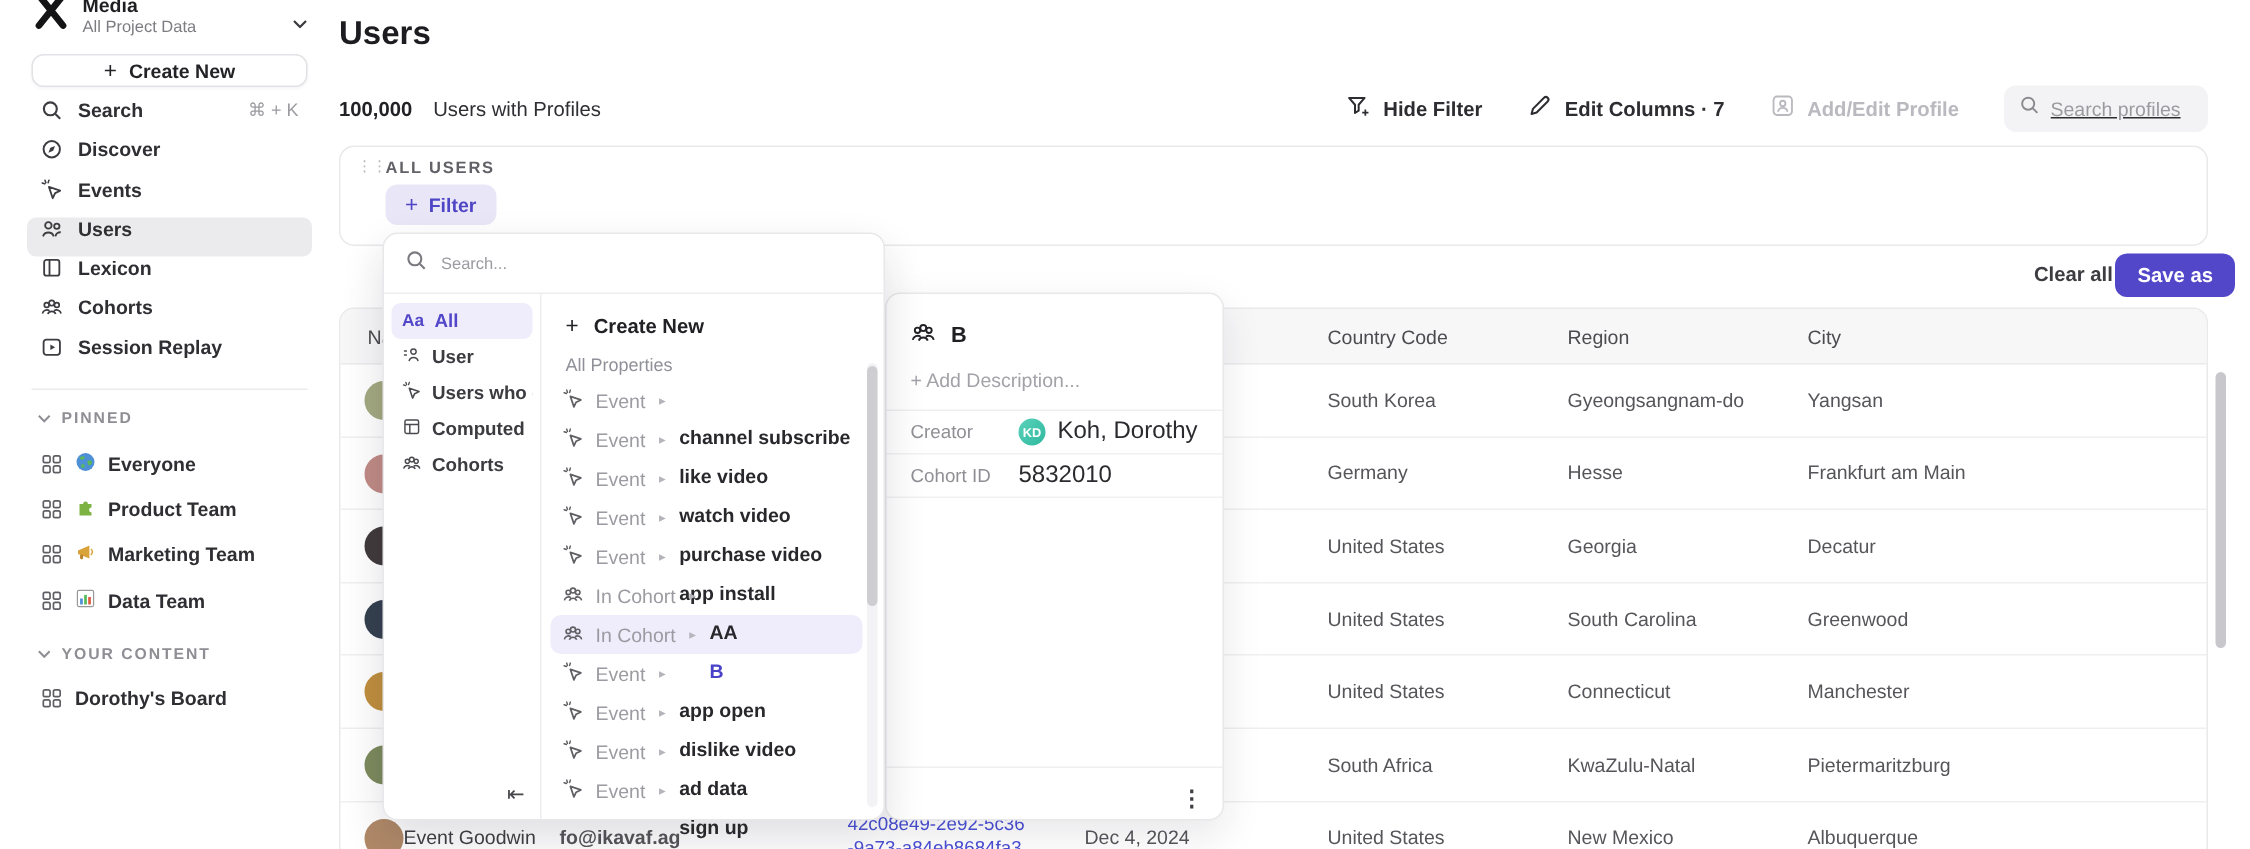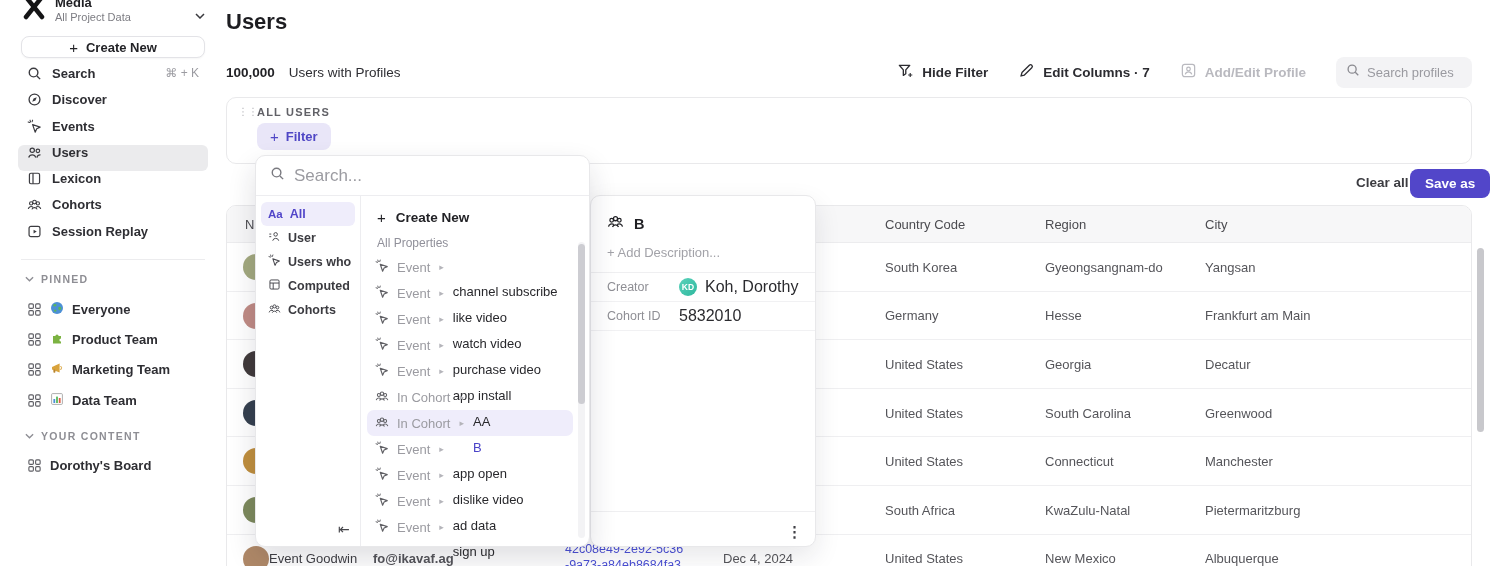--- a/index.html
+++ b/index.html
@@ -41,21 +41,21 @@
   .statsrow { position:absolute; left:226px; top:56px; width:1246px; height:32px;
     display:flex; align-items:center; }
   .count { font-size:13.5px; font-weight:700; color:#222226; }
   .countlabel { font-size:13.5px; color:#2e2e33; margin-left:14px; }
   .spacer { flex:1; }
   .toolbtn { display:flex; align-items:center; gap:8px; font-size:13.5px; font-weight:600;
     color:#2c2c31; margin-right:30px; cursor:pointer; }
   .toolbtn svg { color:#2c2c31; }
   .toolbtn.disabled, .toolbtn.disabled svg { color:#b9b9bf; }
   .searchbox { width:136px; height:31px; background:#f3f3f5; border-radius:8px;
-    display:flex; align-items:center; padding:0 10px; gap:7px; }
+    display:flex; align-items:center; padding:0 10px; gap:7px;text-decoration:underline; }
   .searchbox svg { color:#8a8a90; flex:0 0 auto; }
   .searchbox input { border:none; outline:none; background:transparent; width:100%;
     font-size:13px; color:#3a3a3f; font-family:"Liberation Sans",sans-serif; }
   .searchbox input::placeholder { color:#9a9aa0; }
 
   
   .filtercard { position:absolute; left:226px; top:97px; width:1246px; height:67px;
     border:1px solid #e9e9eb; border-radius:10px; background:#fff; }
   .draghandle { position:absolute; left:11px; top:9px; font-size:10px; letter-spacing:0;
     color:#b6b6bb; line-height:1; cursor:grab; }
@@ -95,21 +95,21 @@
   .pagescroll { position:absolute; left:1477px; top:248px; width:7px; height:184px;
     background:#c8c8cc; border-radius:4px; cursor:pointer; }
 
   
   .dropdown { position:absolute; left:255px; top:155px; width:335px; height:392px; z-index:30;
     background:#fff; border:1px solid #e8e8ea; border-radius:10px;
     box-shadow:0 12px 28px rgba(25,25,50,.14); display:flex; flex-direction:column; }
   .dsearch { height:40px; flex:0 0 40px; border-bottom:1px solid #ededf0; display:flex;
     align-items:center; padding:0 14px; gap:9px; }
   .dsearch svg { color:#7a7a80; flex:0 0 auto; }
-  .dsearch input { border:none; outline:none; width:100%; font-size:17px;
+  .dsearch input { border:none; outline:none; width:100%; font-size:11px;
     font-family:"Liberation Sans",sans-serif; color:#3a3a3f; }
   .dsearch input::placeholder { color:#9b9ba1; }
   .dbody { flex:1; display:flex; min-height:0; position:relative; }
   .dtabs { width:104px; flex:0 0 104px; padding:6px 5px; }
   .dtab { height:24px; display:flex; align-items:center; gap:7px; padding:0 7px;
     border-radius:6px; font-size:12.5px; font-weight:600; color:#3b3b40; cursor:pointer;
     white-space:nowrap; overflow:hidden; }
   .dtab svg { color:#4a4a50; flex:0 0 auto; }
   .dtab .aa { font-size:11.5px; font-weight:700; }
   .dtab.active { background:#efedfb; color:#5246c9; }
@@ -118,21 +118,21 @@
   .dcreate { height:30px; display:flex; align-items:center; gap:10px; padding-left:16px;
     font-size:13.5px; font-weight:700; color:#222226; cursor:pointer; }
   .dcreate .plus { font-size:15px; font-weight:400; }
   .dsection { height:22px; display:flex; align-items:center; padding-left:16px;
     font-size:12px; color:#90909a; }
   .ditem { height:26px; display:flex; align-items:center; gap:8px; margin:0 16px 0 6px;
     padding:0 8px; border-radius:7px; font-size:13px; cursor:pointer; white-space:nowrap; }
   .ditem svg { color:#5f5f64; flex:0 0 auto; }
   .ditem .pfx { color:#9b9ba1; }
   .ditem .sep { color:#b4b4ba; font-size:9px; margin:0 1px; }
-  .ditem .nm { font-weight:400; color:#28282c;margin-top:48px; }
+  .ditem .nm { font-weight:700; color:#28282c;margin-top:48px; }
   .ditem.hl { background:#efedfb; }
   .ditem.hl .nm { color:#4a43c8; }
   .dtrack { position:absolute; right:4px; top:46px; bottom:8px; width:7px;
     background:#f3f3f5; border-radius:4px; }
   .dthumb { position:absolute; right:4px; top:48px; width:7px; height:160px;
     background:#cdcdd2; border-radius:4px; cursor:pointer; }
   .dcollapse { position:absolute; left:82px; bottom:9px; font-size:14px; color:#46464b; cursor:pointer; }
 
   
   .popover { position:absolute; left:590px; top:195px; width:226px; height:352px; z-index:25;

